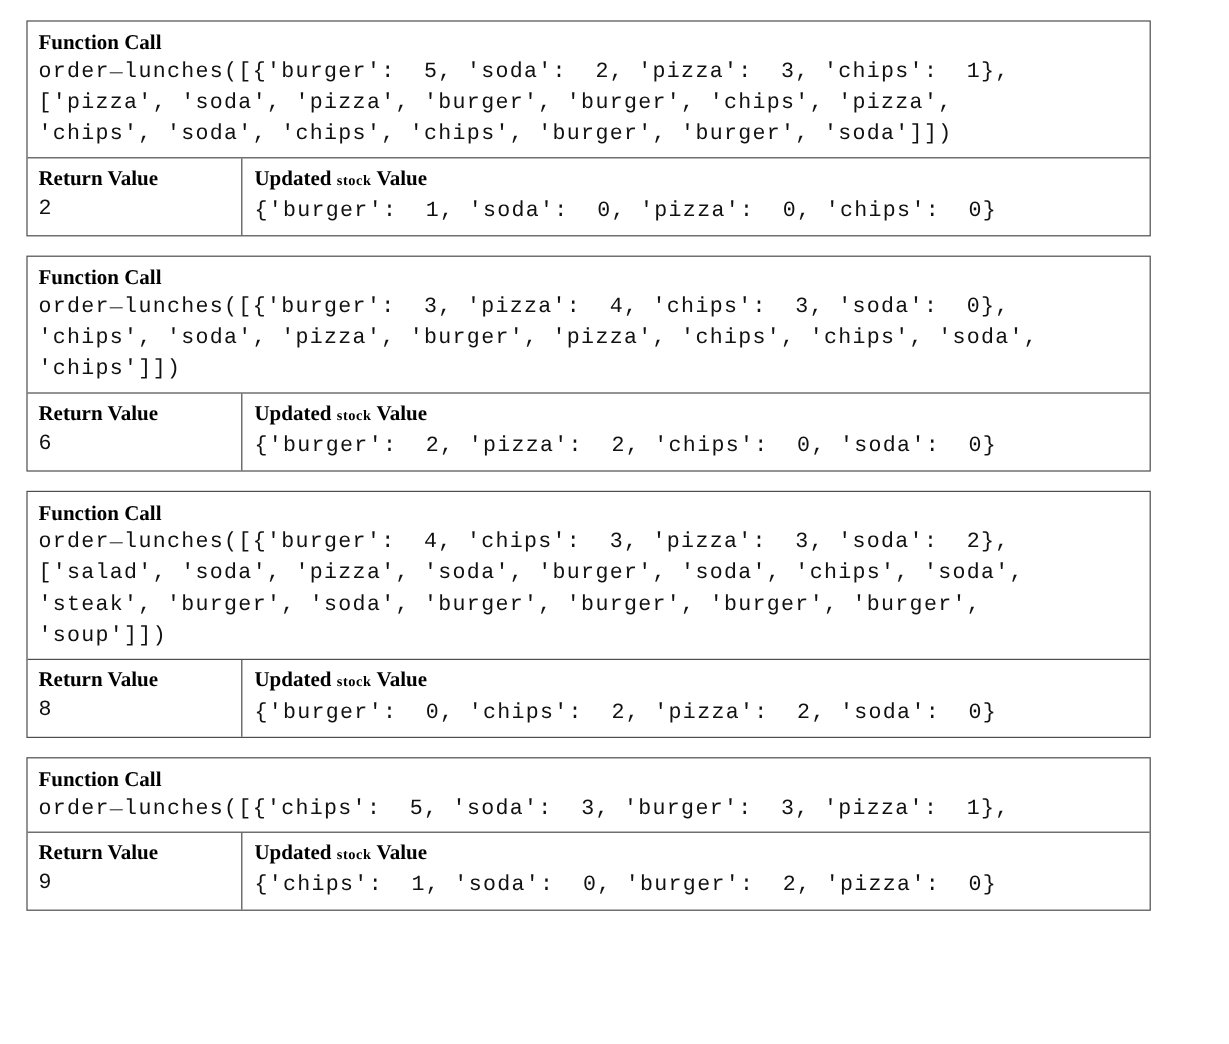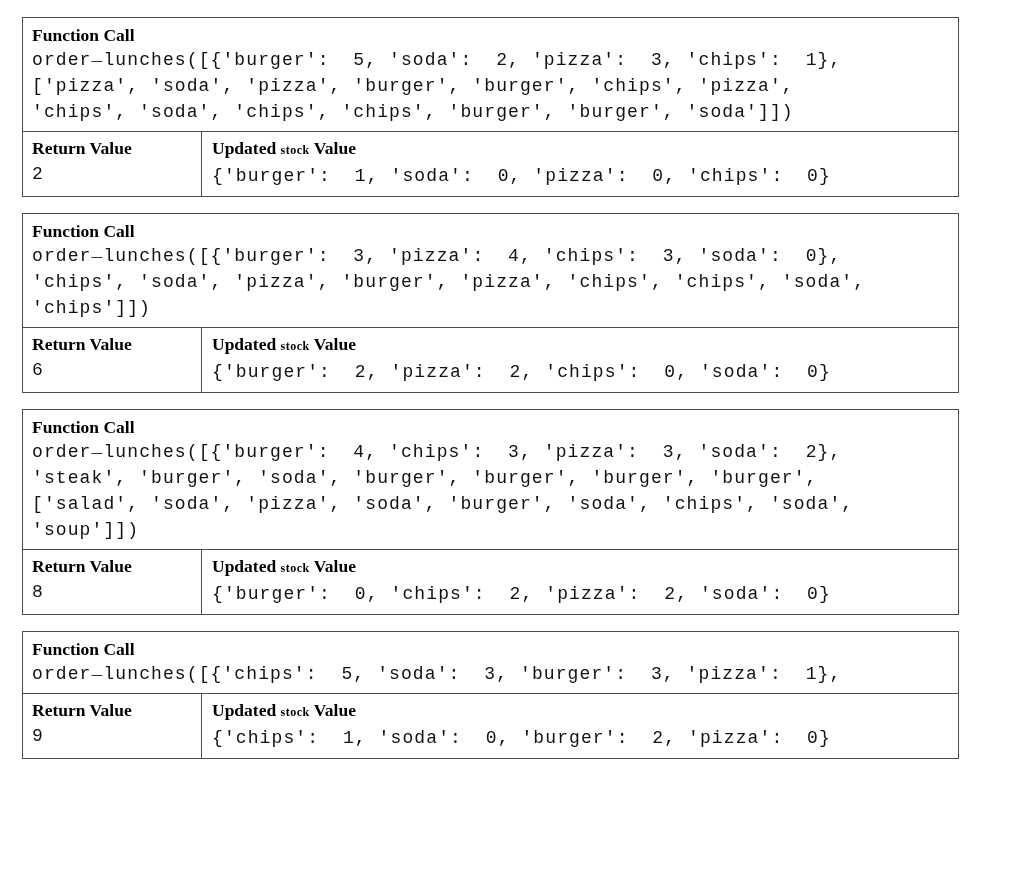--- a/index.html
+++ b/index.html
@@ -120,22 +120,22 @@
         <div class="code-line value-line">{'burger':  2, 'pizza':  2, 'chips':  0, 'soda':  0}</div>
       </div>
     </div>
   </section>
 
   <section class="case-table">
     <div class="fc-section">
       <div class="fc-header">Function Call</div>
       <div class="code-block">
           <div class="code-line">order<span class="raised-underscore">_</span>lunches([{'burger':  4, 'chips':  3, 'pizza':  3, 'soda':  2},</div>
+          <div class="code-line">['salad', 'soda', 'pizza', 'soda', 'burger', 'soda', 'chips', 'soda',</div>
           <div class="code-line">'steak', 'burger', 'soda', 'burger', 'burger', 'burger', 'burger',</div>
-          <div class="code-line">['salad', 'soda', 'pizza', 'soda', 'burger', 'soda', 'chips', 'soda',</div>
           <div class="code-line">'soup']])</div>
         </div>
     </div>
     <div class="result-row">
       <div class="rv-cell">
         <div class="cell-header">Return Value</div>
         <div class="code-line value-line">8</div>
       </div>
       <div class="us-cell">
         <div class="cell-header"><span>Updated </span><span class="stock-var">stock</span><span> Value</span></div>

